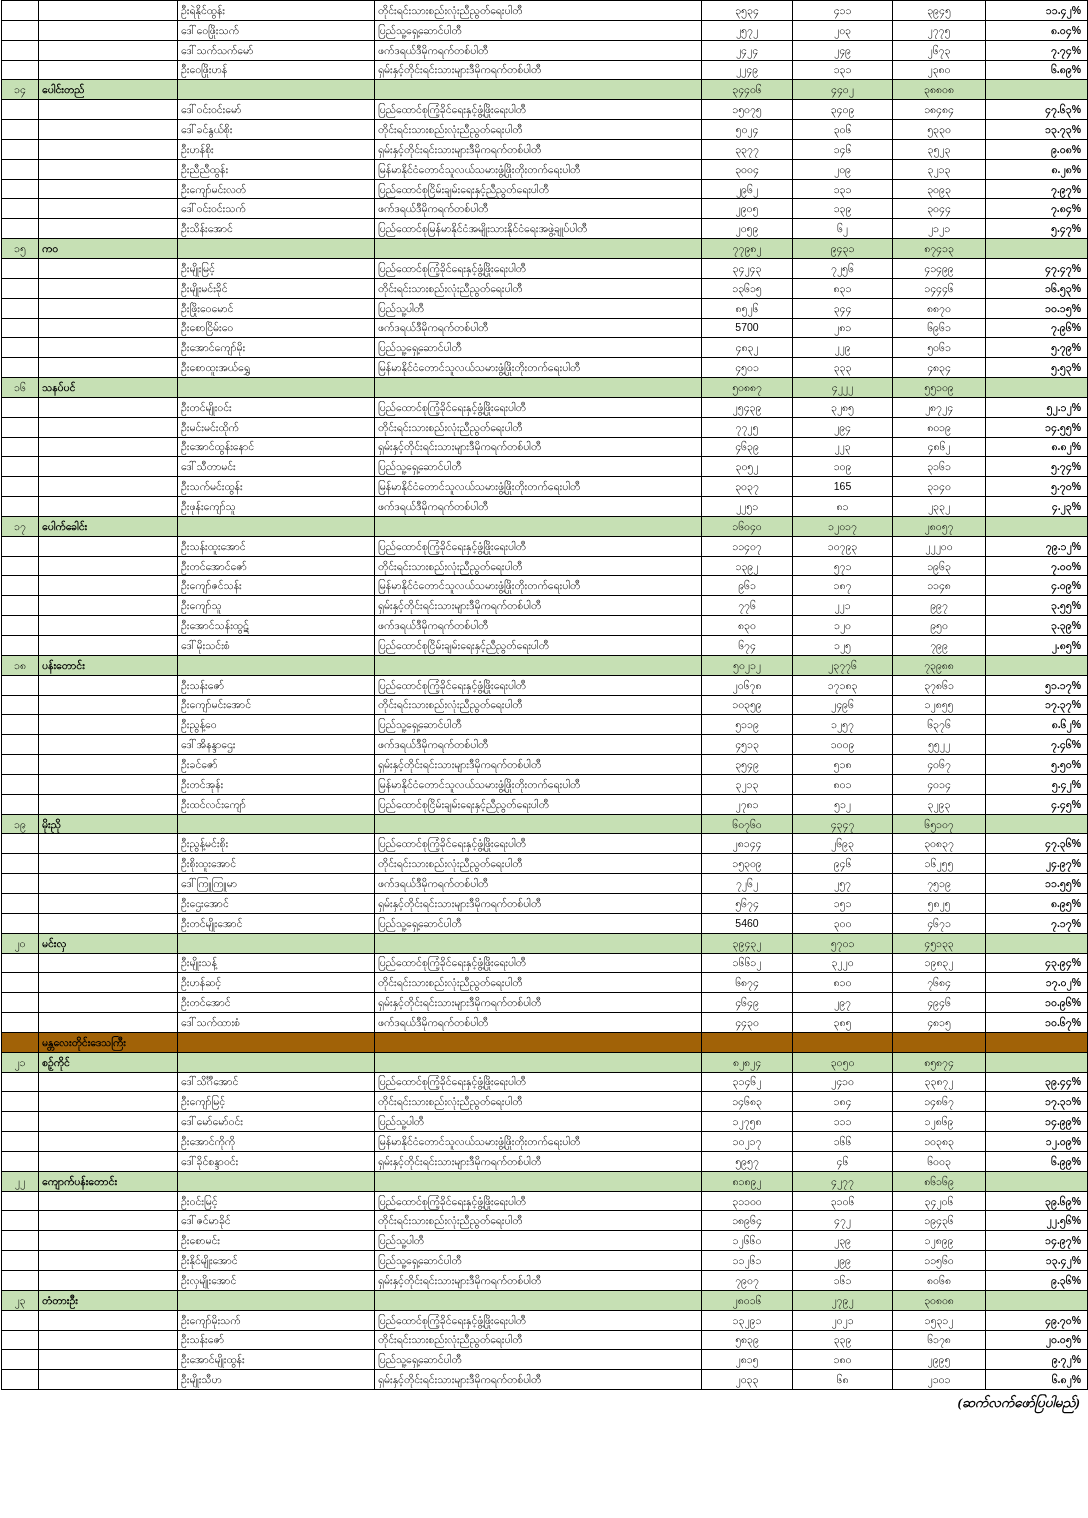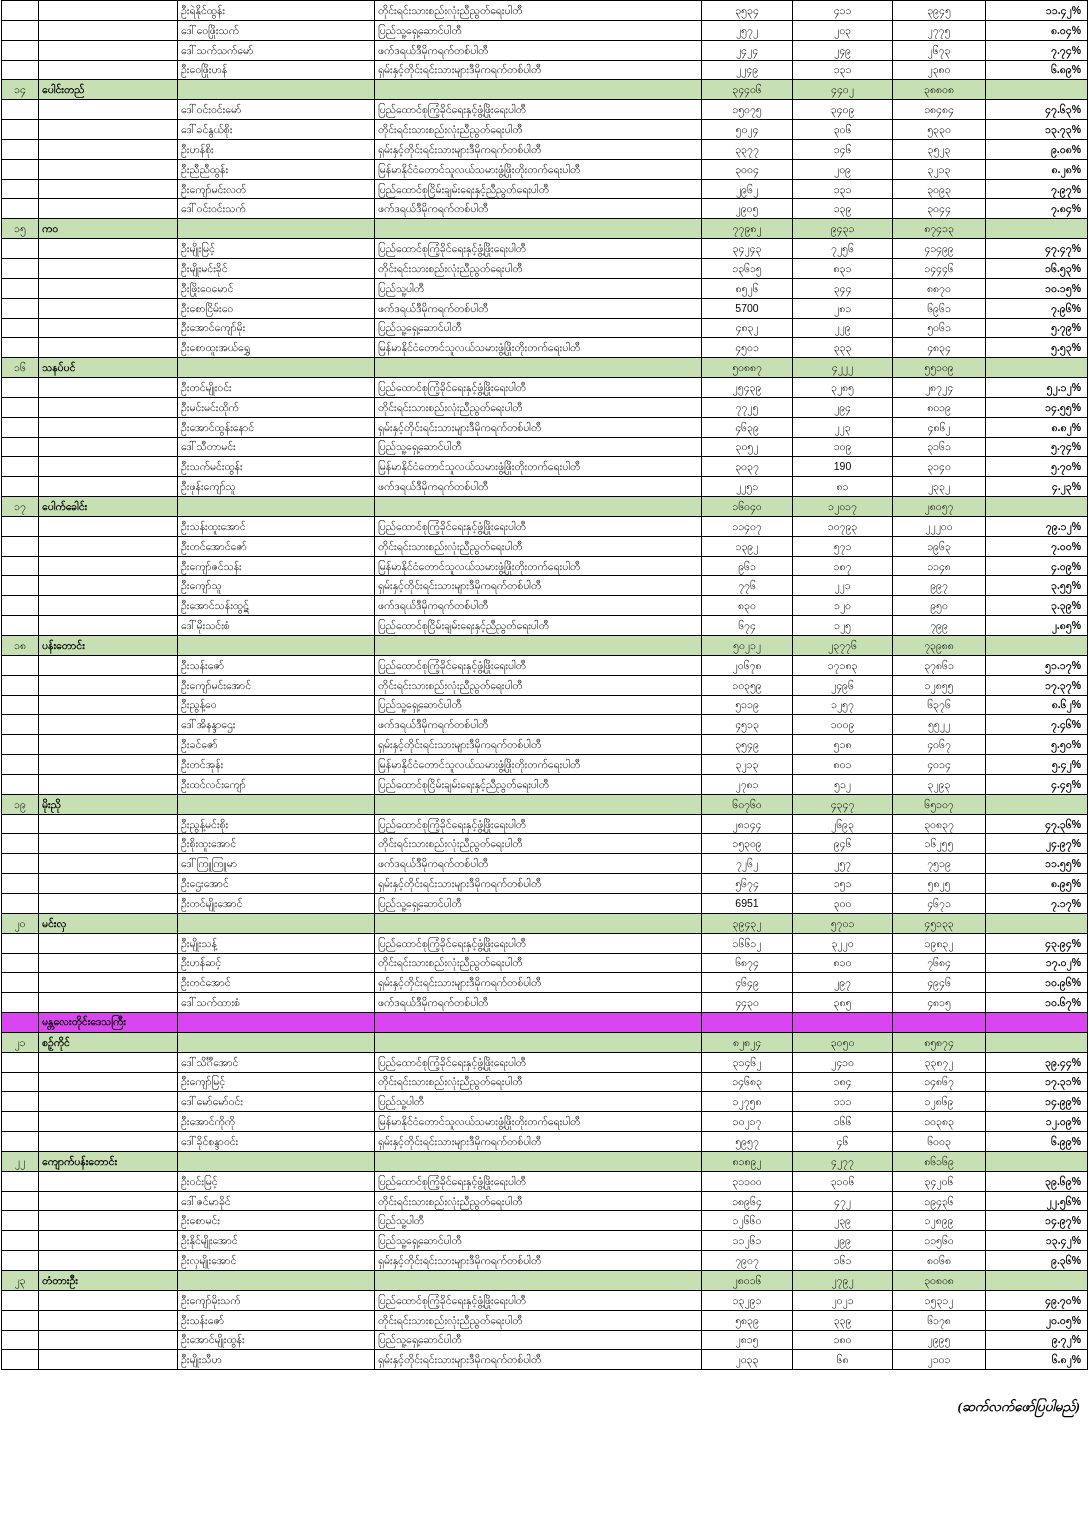--- a/index.html
+++ b/index.html
@@ -33,30 +33,29 @@
   col.c-v2{width:100px;}
   col.c-v3{width:93px;}
   col.c-pct{width:102px;}
   td.no{text-align:center;}
   td.township{text-align:left;}
   td.name,td.party{text-align:left;}
   td.num{text-align:center;}
   td.pct{text-align:right;font-weight:bold;padding-right:6px;}
   tr.g td{background:#c6e0b4;}
   tr.g td.township{font-weight:bold;}
-  tr.o td{background:#d946ef;font-family:Liberation Mono, monospace;}
+  tr.o td{background:#a16207;}
   tr.o td.township{font-weight:bold;}
   .footer-note{
     font-family:"Liberation Serif","DejaVu Serif",serif;
     font-style:italic;
     font-weight:bold;
     font-size:13.5px;
     text-align:right;
     padding:4px 8px 0 4px;
-    margin-top:24px;
   }
 </style>
 </head>
 <body>
 
 <table>
   <colgroup>
     <col class="c-no">
       <col class="c-township">
       <col class="c-name">
@@ -170,20 +169,30 @@
       <tr class="r">
         <td class="no"></td>
         <td class="township"></td>
         <td class="name">ဒေါ်ဝင်းဝင်းသက်</td>
         <td class="party">ဖက်ဒရယ်ဒီမိုကရက်တစ်ပါတီ</td>
         <td class="num v1">၂၉၀၅</td>
         <td class="num v2">၁၃၉</td>
         <td class="num v3">၃၀၄၄</td>
         <td class="pct">၇.၈၄%</td>
       </tr>
+      <tr class="r">
+        <td class="no"></td>
+        <td class="township"></td>
+        <td class="name">ဦးသိန်းအောင်</td>
+        <td class="party">ပြည်ထောင်စုမြန်မာနိုင်ငံအမျိုးသားနိုင်ငံရေးအဖွဲ့ချုပ်ပါတီ</td>
+        <td class="num v1">၂၀၅၉</td>
+        <td class="num v2">၆၂</td>
+        <td class="num v3">၂၁၂၁</td>
+        <td class="pct">၅.၄၇%</td>
+      </tr>
       <tr class="g">
         <td class="no">၁၅</td>
         <td class="township">ကဝ</td>
         <td class="name"></td>
         <td class="party"></td>
         <td class="num v1">၇၇၉၈၂</td>
         <td class="num v2">၉၄၃၁</td>
         <td class="num v3">၈၇၄၁၃</td>
         <td class="pct"></td>
       </tr>
@@ -296,21 +305,21 @@
         <td class="num v2">၁၀၉</td>
         <td class="num v3">၃၁၆၁</td>
         <td class="pct">၅.၇၄%</td>
       </tr>
       <tr class="r">
         <td class="no"></td>
         <td class="township"></td>
         <td class="name">ဦးသက်မင်းထွန်း</td>
         <td class="party">မြန်မာနိုင်ငံတောင်သူလယ်သမားဖွံ့ဖြိုးတိုးတက်ရေးပါတီ</td>
         <td class="num v1">၃၀၃၇</td>
-        <td class="num v2">190</td>
+        <td class="num v2">165</td>
         <td class="num v3">၃၁၄၀</td>
         <td class="pct">၅.၇၀%</td>
       </tr>
       <tr class="r">
         <td class="no"></td>
         <td class="township"></td>
         <td class="name">ဦးဖုန်းကျော်သူ</td>
         <td class="party">ဖက်ဒရယ်ဒီမိုကရက်တစ်ပါတီ</td>
         <td class="num v1">၂၂၅၁</td>
         <td class="num v2">၈၁</td>
@@ -515,21 +524,21 @@
         <td class="num v1">၅၆၇၄</td>
         <td class="num v2">၁၅၁</td>
         <td class="num v3">၅၈၂၅</td>
         <td class="pct">၈.၉၅%</td>
       </tr>
       <tr class="r">
         <td class="no"></td>
         <td class="township"></td>
         <td class="name">ဦးတင်မျိုးအောင်</td>
         <td class="party">ပြည်သူ့ရှေ့ဆောင်ပါတီ</td>
-        <td class="num v1">6951</td>
+        <td class="num v1">5460</td>
         <td class="num v2">၃၀၀</td>
         <td class="num v3">၄၆၇၁</td>
         <td class="pct">၇.၁၇%</td>
       </tr>
       <tr class="g">
         <td class="no">၂၀</td>
         <td class="township">မင်းလှ</td>
         <td class="name"></td>
         <td class="party"></td>
         <td class="num v1">၃၉၄၃၂</td>

